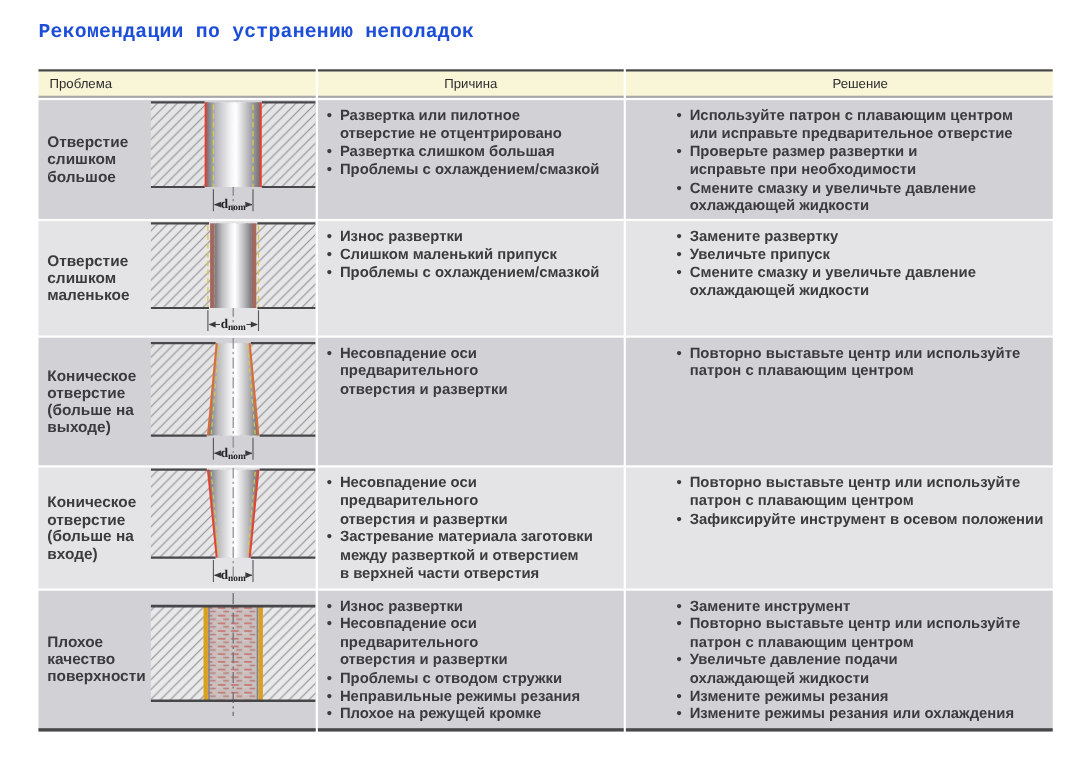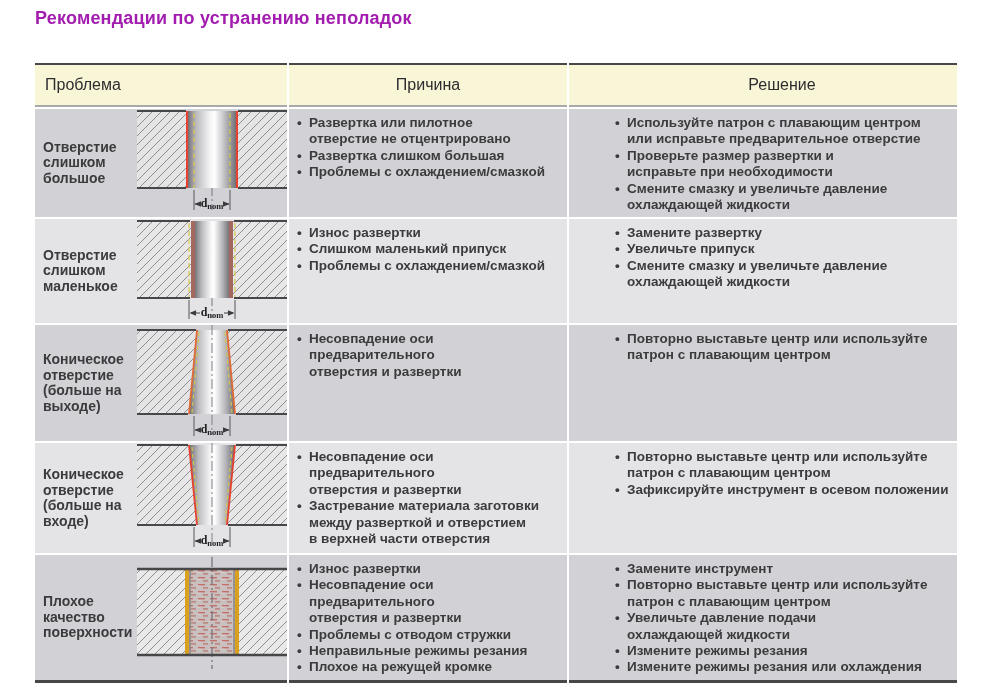--- a/index.html
+++ b/index.html
@@ -1,25 +1,25 @@
 <!DOCTYPE html>
 <html><head>
 <meta charset="utf-8">
 <style>
   html,body{margin:0;padding:0;background:#fff;}
   body{font-family:"Liberation Sans","DejaVu Sans",sans-serif;}
   .page{position:relative;width:990px;height:697px;background:#ffffff;overflow:hidden;}
-  .title{position:absolute;left:35px;top:8px;font-size:18px;font-weight:bold;color:#a21caf;letter-spacing:.2px;}
+  .title{position:absolute;left:35px;top:20px;font-size:18px;font-weight:bold;color:#1d4ed8;letter-spacing:.2px;font-family:Liberation Mono, monospace;}
   .tbl{position:absolute;left:35px;top:63px;width:922px;}
   .hrow,.trow{display:flex;gap:2px;margin-bottom:2px;}
   .c1{width:252px;flex:none;box-sizing:border-box;}
   .c2{width:278px;flex:none;box-sizing:border-box;}
   .c3{width:388px;flex:none;box-sizing:border-box;padding-left:38px;}
   .hcell{background:#f9f5d7;border-top:2px solid #47474a;border-bottom:2px solid #a9a9ac;
-         height:44px;display:flex;align-items:center;font-size:16px;color:#2d2d2f;}
+         height:26px;display:flex;align-items:center;font-size:12px;color:#2d2d2f;}
   .hcell.c1{padding-left:10px;}
   .hcell.c2,.hcell.c3{justify-content:center;}
   .trow{align-items:stretch;}
   .trow.dark .cell{background:#d2d2d6;}
   .trow.light .cell{background:#e4e4e7;}
   .cell{overflow:hidden;font-weight:bold;}
   .r1{height:108px;} .r2{height:104px;} .r3{height:116px;} .r4{height:110px;} .r5{height:128px;}
   .trow.last .cell{border-bottom:3px solid #47474a;}
   .problem-cell{display:flex;}
   .problem-label{width:100px;flex:none;display:flex;align-items:center;padding-left:8px;

